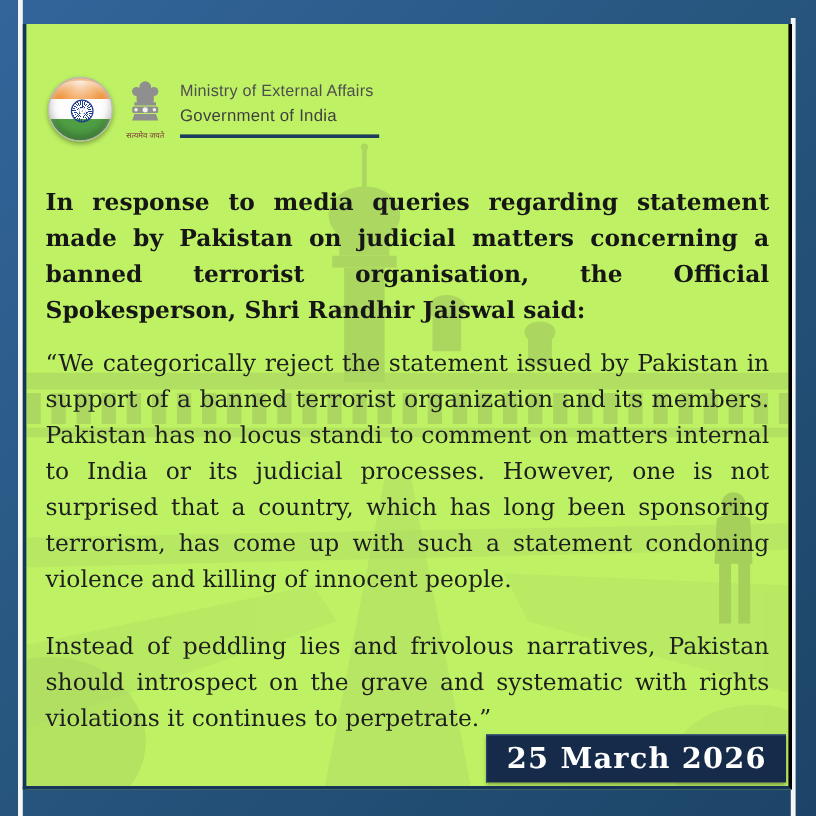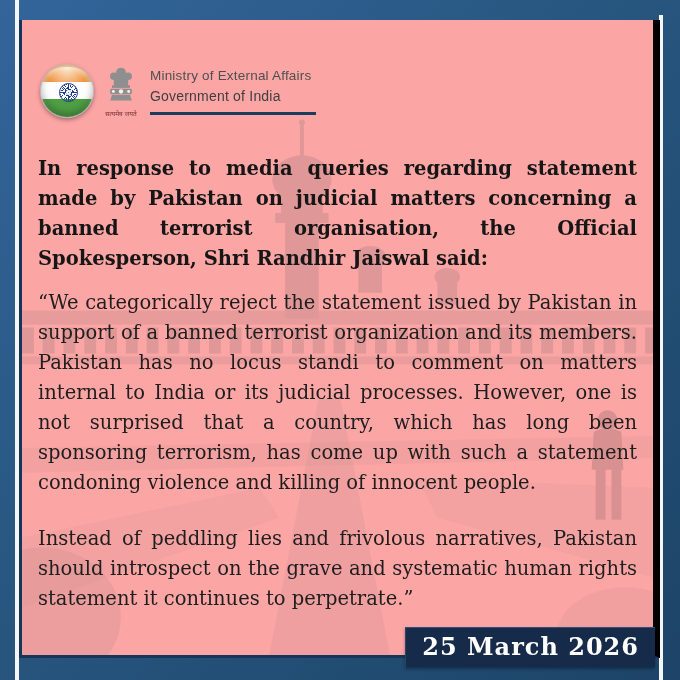--- a/index.html
+++ b/index.html
@@ -8,22 +8,22 @@
     font-family:"Liberation Sans", sans-serif;
     background:linear-gradient(135deg,#33659b 0%,#27567f 45%,#1d4468 100%);
   }
   
   .left-gap{position:absolute;left:15px;top:0;width:4px;height:100%;background:#f6f6f5;}
   .right-gap{position:absolute;right:17px;top:15px;width:4px;bottom:0;background:#f6f6f5;}
 
   
   .card{
     position:absolute;left:19px;top:20px;right:20px;bottom:22px;
-    background:#fca5a5;
-    border-left:3px solid #16355a;border-right:7px solid #000000;border-bottom:3px solid #16355a;
+    background:#bef264;
+    border-left:3px solid #16355a;border-right:3px solid #000000;border-bottom:3px solid #16355a;
     overflow:hidden;
   }
   .watermark{position:absolute;left:0;top:0;width:100%;height:100%;opacity:.17;pointer-events:none;}
 
   
   .header{position:relative;display:flex;align-items:center;margin:44px 0 0 18px;}
   .flag-badge{
     width:52px;height:52px;border-radius:50%;position:relative;flex:0 0 auto;
     background:linear-gradient(to bottom,#f0943c 0%,#f0943c 33%,#fdfdfd 33%,#fdfdfd 66%,#4f9e44 66%,#4f9e44 100%);
     border:1px solid #b9b9b9;
@@ -48,21 +48,21 @@
 
   
   .body-text{position:relative;margin:0 16px;color:#1e1e1e;font-family:"DejaVu Serif", serif;}
   .body-text p{text-align:justify;font-size:19.5px;line-height:30px;margin:0;}
   .body-text p.intro{font-weight:700;margin-top:36px;color:#161616;}
   .body-text p.q1{margin-top:14px;}
   .body-text p.q2{margin-top:26px;}
 
   
   .date-box{
-    position:absolute;right:25px;bottom:13px;
+    position:absolute;right:25px;bottom:28px;
     background:#152b49;color:#ffffff;
     font-family:"DejaVu Serif", serif;font-size:24px;font-weight:700;letter-spacing:1px;
     padding:4px 16px 6px 16px;
     border-top:1px solid #34507a;border-left:1px solid #2a4468;
     box-shadow:0 2px 3px rgba(0,0,0,.35);
   }
 </style>
 </head>
 <body>
 
@@ -131,18 +131,18 @@
     <div class="header-text">
       <div class="ministry">Ministry of External Affairs</div>
       <div class="govt">Government of India</div>
       <div class="underline"></div>
     </div>
   </div>
 
   <div class="body-text">
     <p class="intro">In response to media queries regarding statement made by Pakistan on judicial matters concerning a banned terrorist organisation, the Official Spokesperson, Shri Randhir Jaiswal said:</p>
     <p class="q1">“We categorically reject the  statement issued by Pakistan in support of a banned terrorist organization and its members. Pakistan has no locus standi to comment on matters internal to India or its judicial processes. However, one is not surprised that a country, which has long been sponsoring terrorism, has come up with such a statement condoning violence and killing of innocent people.</p>
-    <p class="q2">Instead of peddling lies and frivolous narratives, Pakistan should introspect on the grave and systematic human rights statement it continues to perpetrate.”</p>
+    <p class="q2">Instead of peddling lies and frivolous narratives, Pakistan should introspect on the grave and systematic with rights violations it continues to perpetrate.”</p>
   </div>
 
 </div>
 
 <div class="date-box">25 March 2026</div>
 
 </body></html>

